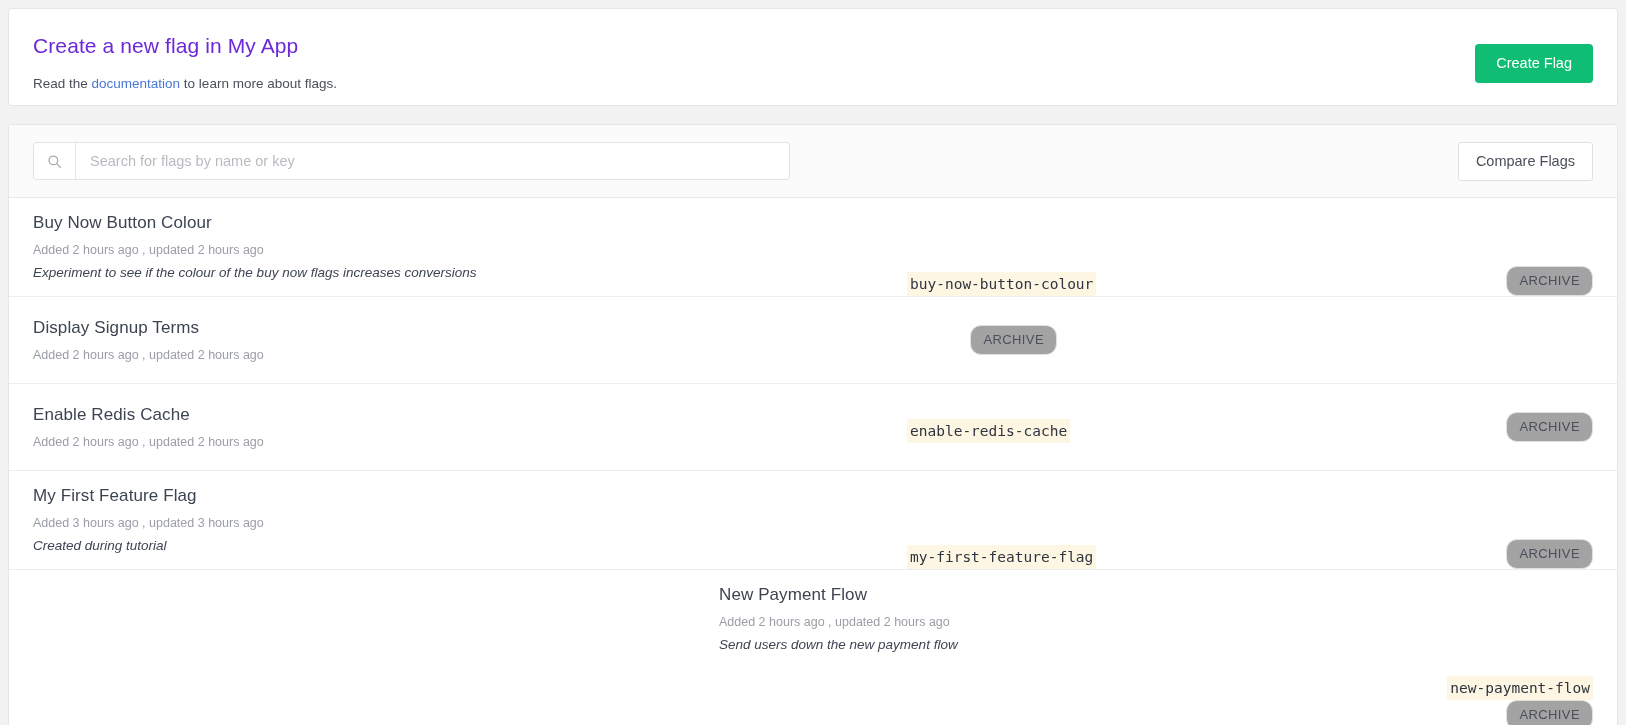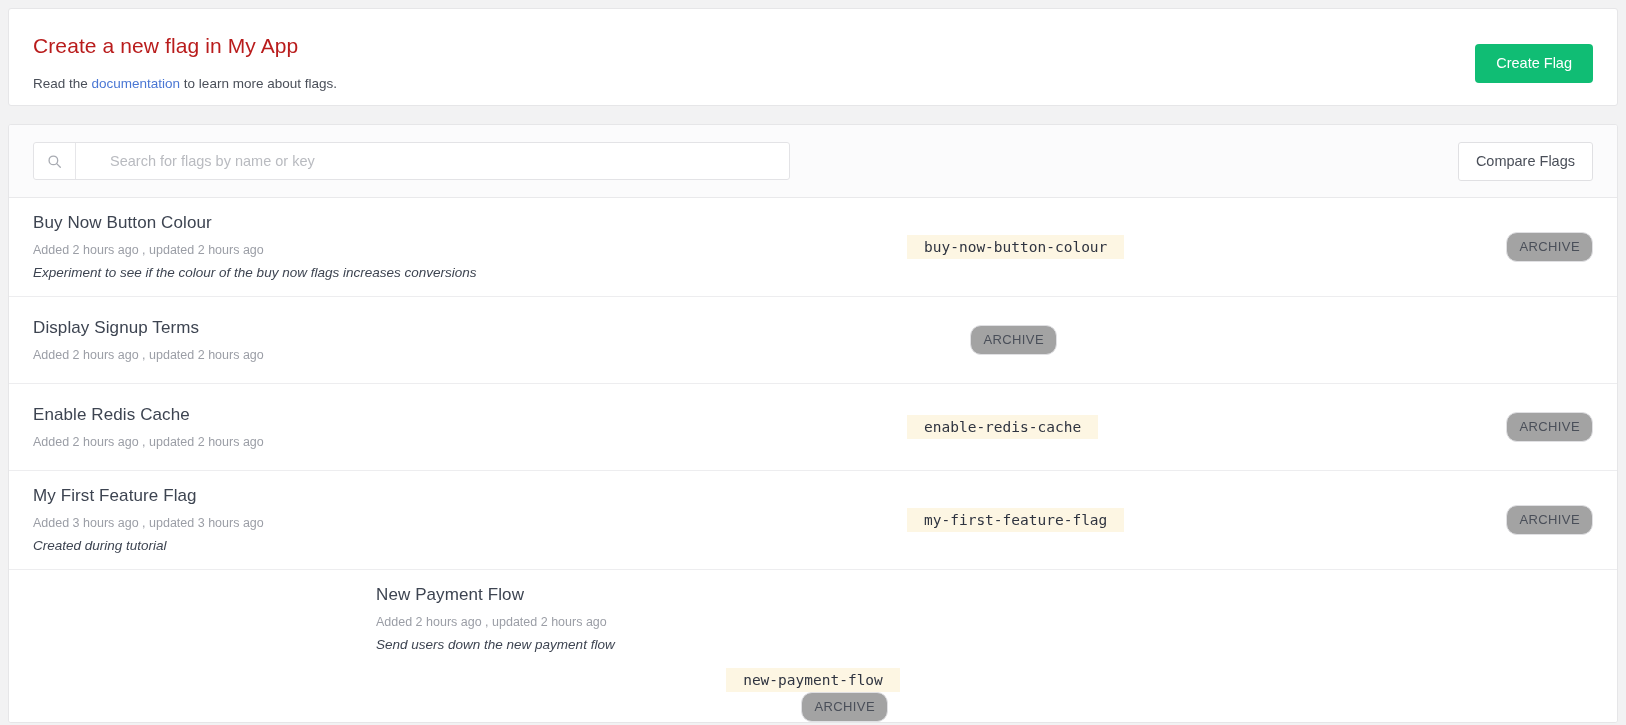--- a/index.html
+++ b/index.html
@@ -30,21 +30,21 @@
     display: flex;
     align-items: flex-start;
     justify-content: space-between;
   }
 
   .header-left { padding-top: 4px; }
 
   .page-title {
     font-size: 21px;
     font-weight: 400;
-    color: #b91c1c;
+    color: #6d28d9;
     letter-spacing: 0.1px;
     line-height: 26px;
   }
 
   .page-subtitle {
     margin-top: 16px;
     font-size: 13.5px;
     color: #4a4f59;
     line-height: 18px;
   }
@@ -88,21 +88,20 @@
   }
 
   .search-wrap {
     display: flex;
     align-items: stretch;
     width: 757px;
     height: 38px;
     background: #ffffff;
     border: 1px solid #e3e3e6;
     border-radius: 3px;
-    gap: 20px;
   }
 
   .search-icon-box {
     width: 42px;
     display: flex;
     align-items: center;
     justify-content: center;
     border-right: 1px solid #e6e6e9;
   }
 
@@ -135,21 +134,21 @@
   
   .flag-row {
     display: flex;
     align-items: center;
     border-bottom: 1px solid #ededef;
     padding: 0 24px 0 24px;
     background: #ffffff;
     min-height: 87px;
   }
   .flag-row:last-child { border-bottom: none; flex-direction: column; }
-  .flag-row.tall { min-height: 94px; }
+  .flag-row.tall { min-height: 94px; align-items: flex-end; }
 
   .flag-info {
     width: 874px;
     flex-shrink: 0;
     padding: 14px 0;
   }
 
   .flag-name {
     font-size: 17px;
     font-weight: 400;
@@ -177,23 +176,24 @@
     flex: 1;
     display: flex;
     align-items: center;
   }
 
   .flag-key {
     font-family: "DejaVu Sans Mono", monospace;
     font-size: 14.5px;
     color: #2f3440;
     background: #fdf6e3;
-    padding: 2px 17px;
+    padding: 2px 3px;
     line-height: 20px;
     white-space: nowrap;
+    margin-top: 8px;
   }
 
   .flag-action {
     width: 150px;
     display: flex;
     justify-content: flex-end;
     flex-shrink: 0;
   }
 
   .archive-btn {

